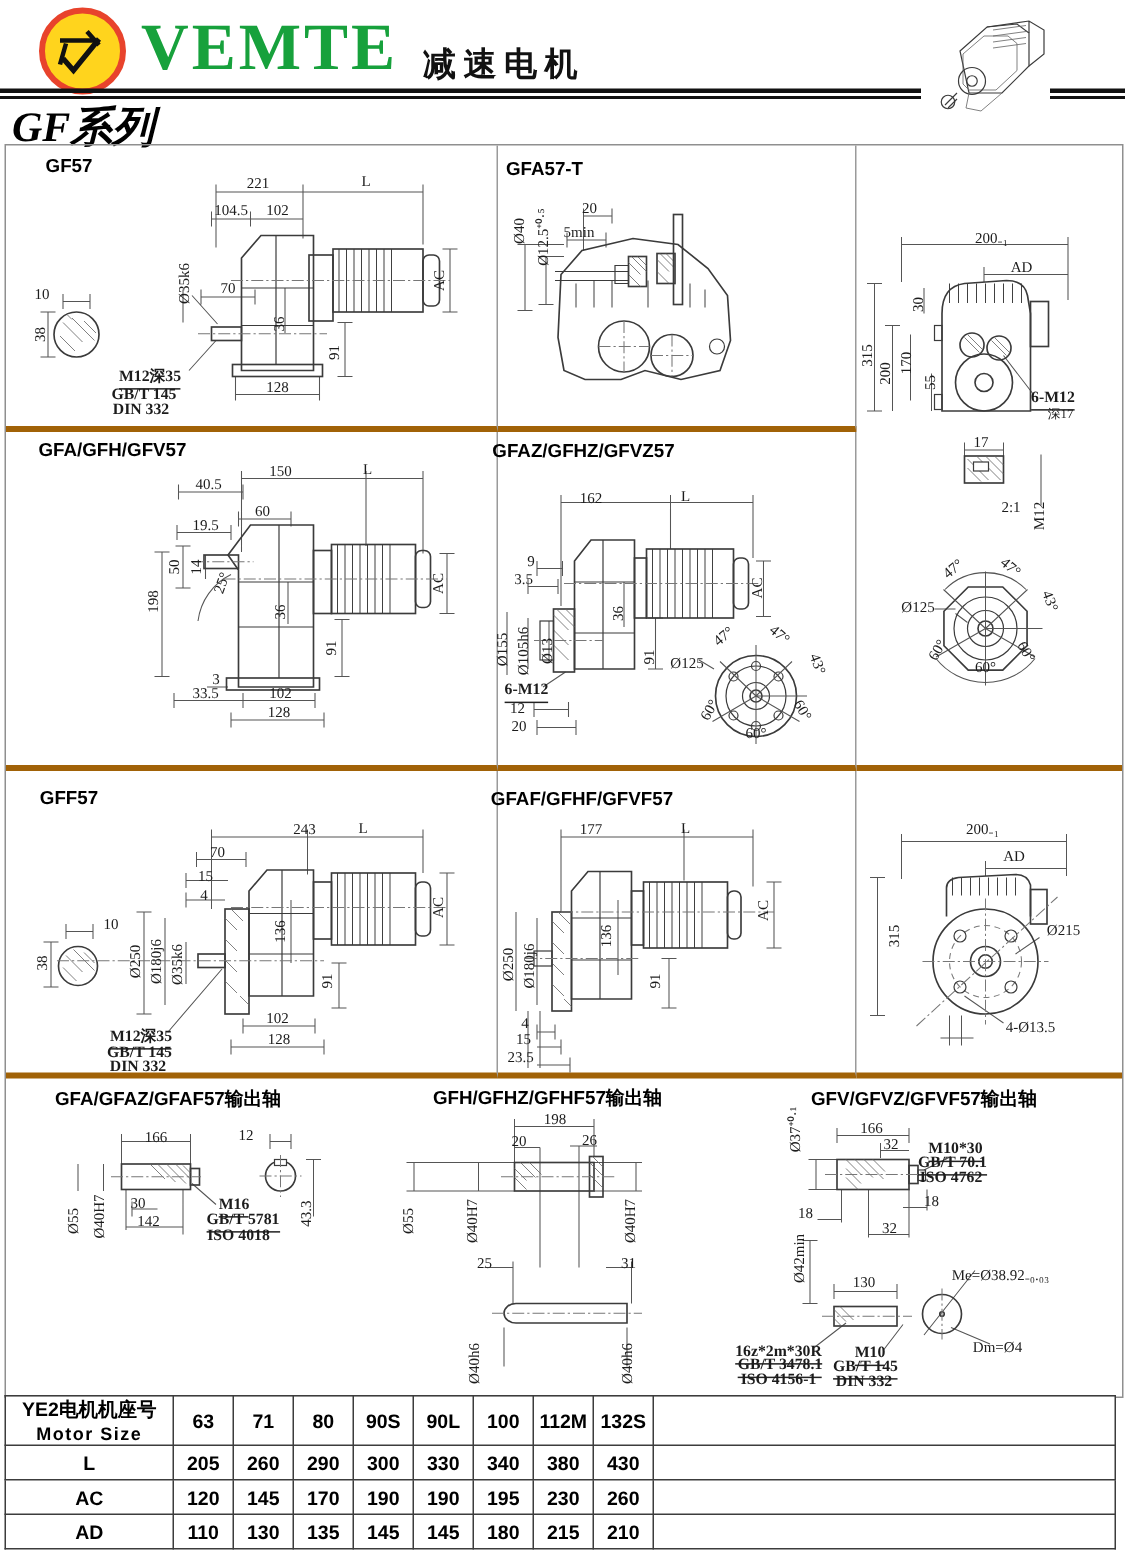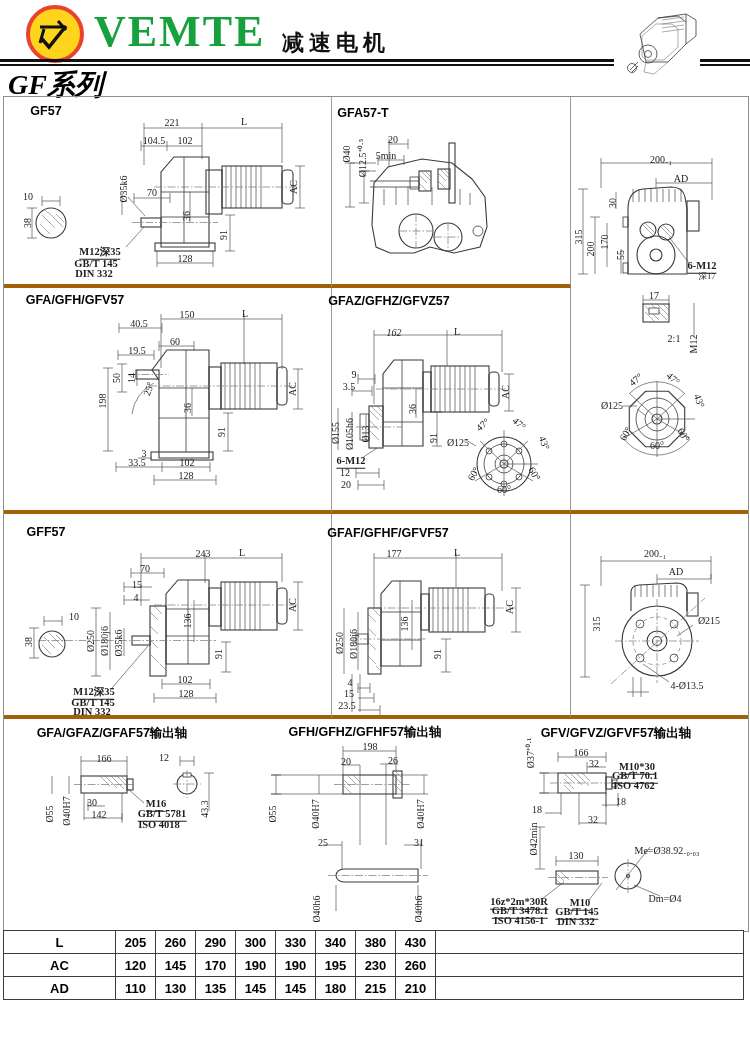--- a/index.html
+++ b/index.html
@@ -265,21 +265,21 @@
         <circle class="o2" cx="172" cy="156" r="3"></circle>
           <circle class="o2" cx="157" cy="163" r="3"></circle>
         <circle class="o2" cx="187" cy="163" r="3"></circle>
           <circle class="o2" cx="157" cy="189" r="3"></circle>
         <circle class="o2" cx="187" cy="189" r="3"></circle>
           <circle class="o2" cx="172" cy="196" r="3"></circle>
         <path class="d" d="M172,176L172,142 M172,176L148,153 M172,176L196,153 M172,176L206,176
                            M172,176L143,193 M172,176L172,208 M172,176L201,193 M144,158L134,152"></path>
       </svg>
     <span class="lbl t" style="left: 57px; top: 13px; transform: translate(-50%, -50%);">GFAZ/GFHZ/GFVZ57</span>
-        <span class="lbl d" style="left: 62px; top: 45px; transform: translate(-50%, -50%); font-style: italic;">162</span>
+        <span class="lbl d" style="left: 62px; top: 45px; transform: translate(-50%, -50%);">162</span>
         <span class="lbl d" style="left: 125px; top: 44px; transform: translate(-50%, -50%);">L</span>
         <span class="lbl d" style="left: 22px; top: 87px; transform: translate(-50%, -50%);">9</span>
         <span class="lbl d" style="left: 17px; top: 99px; transform: translate(-50%, -50%);">3.5</span>
         <span class="lbl d" style="left: 4px; top: 145px; transform: translate(-50%, -50%) rotate(-90deg);">Ø155</span>
         <span class="lbl d" style="left: 18px; top: 146px; transform: translate(-50%, -50%) rotate(-90deg);">Ø105h6</span>
         <span class="lbl d" style="left: 34px; top: 146px; transform: translate(-50%, -50%) rotate(-90deg);">Ø13</span>
         <span class="lbl d" style="left: 81px; top: 121px; transform: translate(-50%, -50%) rotate(-90deg);">36</span>
         <span class="lbl d" style="left: 174px; top: 104px; transform: translate(-50%, -50%) rotate(-90deg);">AC</span>
         <span class="lbl d" style="left: 102px; top: 150px; transform: translate(-50%, -50%) rotate(-90deg);">91</span>
         <span class="lbl n u" style="left: 19px; top: 174px; transform: translate(-50%, -50%);">6-M12</span>
@@ -503,20 +503,35 @@
         <col style="width: 40px;">
         <col style="width: 40px;">
         <col style="width: 40px;">
         <col style="width: 40px;">
         <col style="width: 40px;">
         <col style="width: 40px;">
         <col style="width: 40px;">
         <col style="width: 308px;">
       </colgroup>
       <tbody>
+        <tr style="height: 30px;">
+          <td>
+            <div>YE2电机机座号</div>
+            <div class="hd2">Motor Size</div>
+          </td>
+          <td>63</td>
+          <td>71</td>
+          <td>80</td>
+          <td>90S</td>
+          <td>90L</td>
+          <td>100</td>
+          <td>112M</td>
+          <td>132S</td>
+          <td></td>
+        </tr>
         <tr style="height: 23px;">
           <td>L</td>
           <td>205</td>
           <td>260</td>
           <td>290</td>
           <td>300</td>
           <td>330</td>
           <td>340</td>
           <td>380</td>
           <td>430</td>

